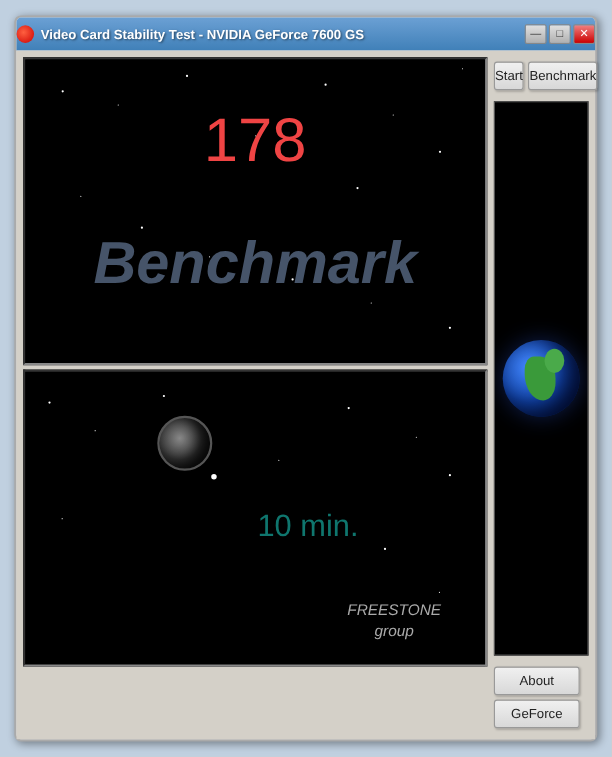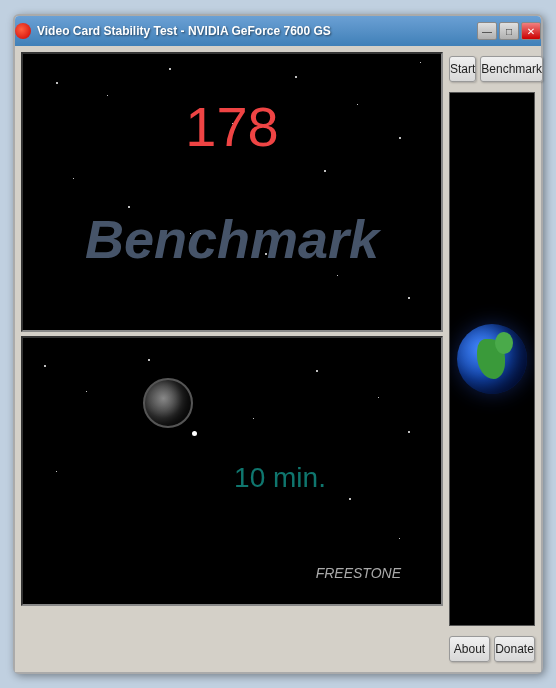--- a/index.html
+++ b/index.html
@@ -249,21 +249,21 @@
       background: #3a9a3a;
     }
     .land2 {
       width: 18px; height: 22px;
       top: 8px; left: 38px;
       border-radius: 50%;
       background: #4aaa4a;
     }
     .bottom-buttons {
       display: flex;
-      flex-direction: row;
+      flex-direction: column;
       gap: 4px;
       padding: 4px 0;
     }
   </style>
 </head>
 <body>
 
 <div class="window">
 
   <div class="title-bar">
@@ -317,37 +317,38 @@
           <div class="star" style="width:1px;height:1px;top:75%;left:90%"></div>
         </div>
         <div class="moon-container">
           <div class="moon">
             <div class="moon-dot"></div>
           </div>
         </div>
         <div class="timer-text">10 min.</div>
         <div class="freestone-text">
           <span>FREESTONE</span>
+          <span>group</span>
         </div>
       </div>
     </div>
 
     <div class="right-panel">
 
       <div class="right-top">
         <button class="btn">Start</button>
         <button class="btn">Benchmark</button>
       </div>
 
       <div class="earth-container">
         <div class="earth">
           <div class="earth-land land1"></div>
           <div class="earth-land land2"></div>
         </div>
       </div>
 
       <div class="bottom-buttons">
         <button class="btn">About</button>
-        <button class="btn">Donate</button>
+        <button class="btn">GeForce</button>
       </div>
     </div>
   </div>
 </div>
 
 </body></html>

